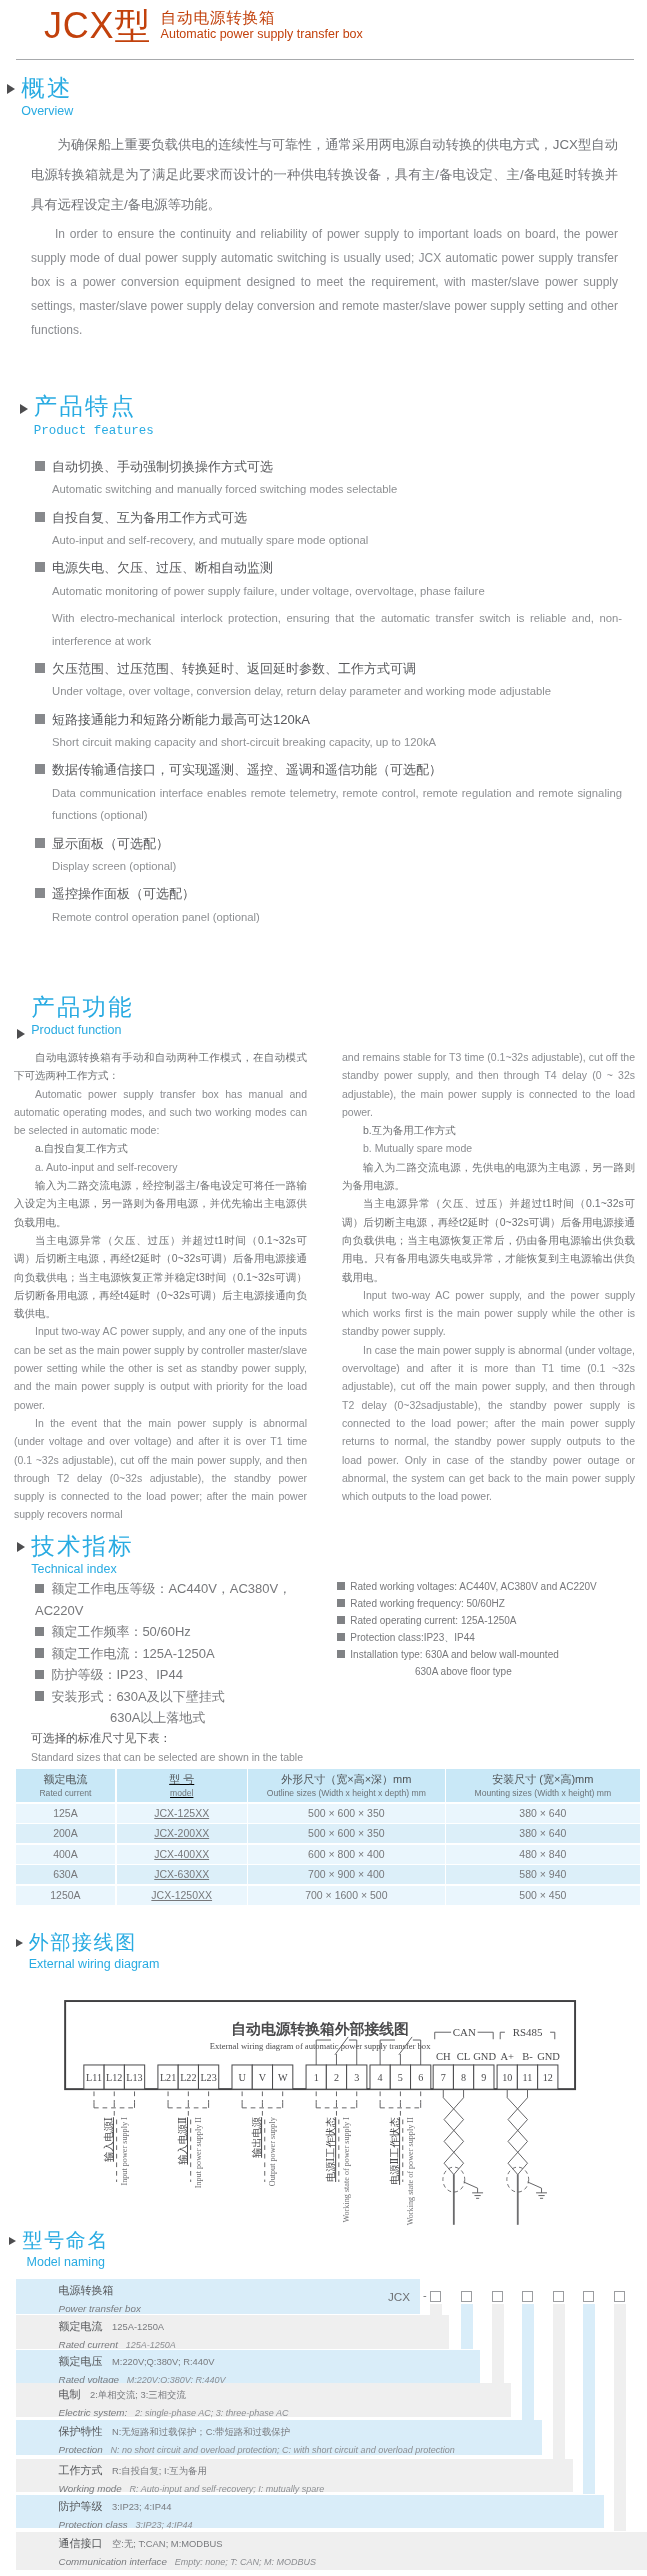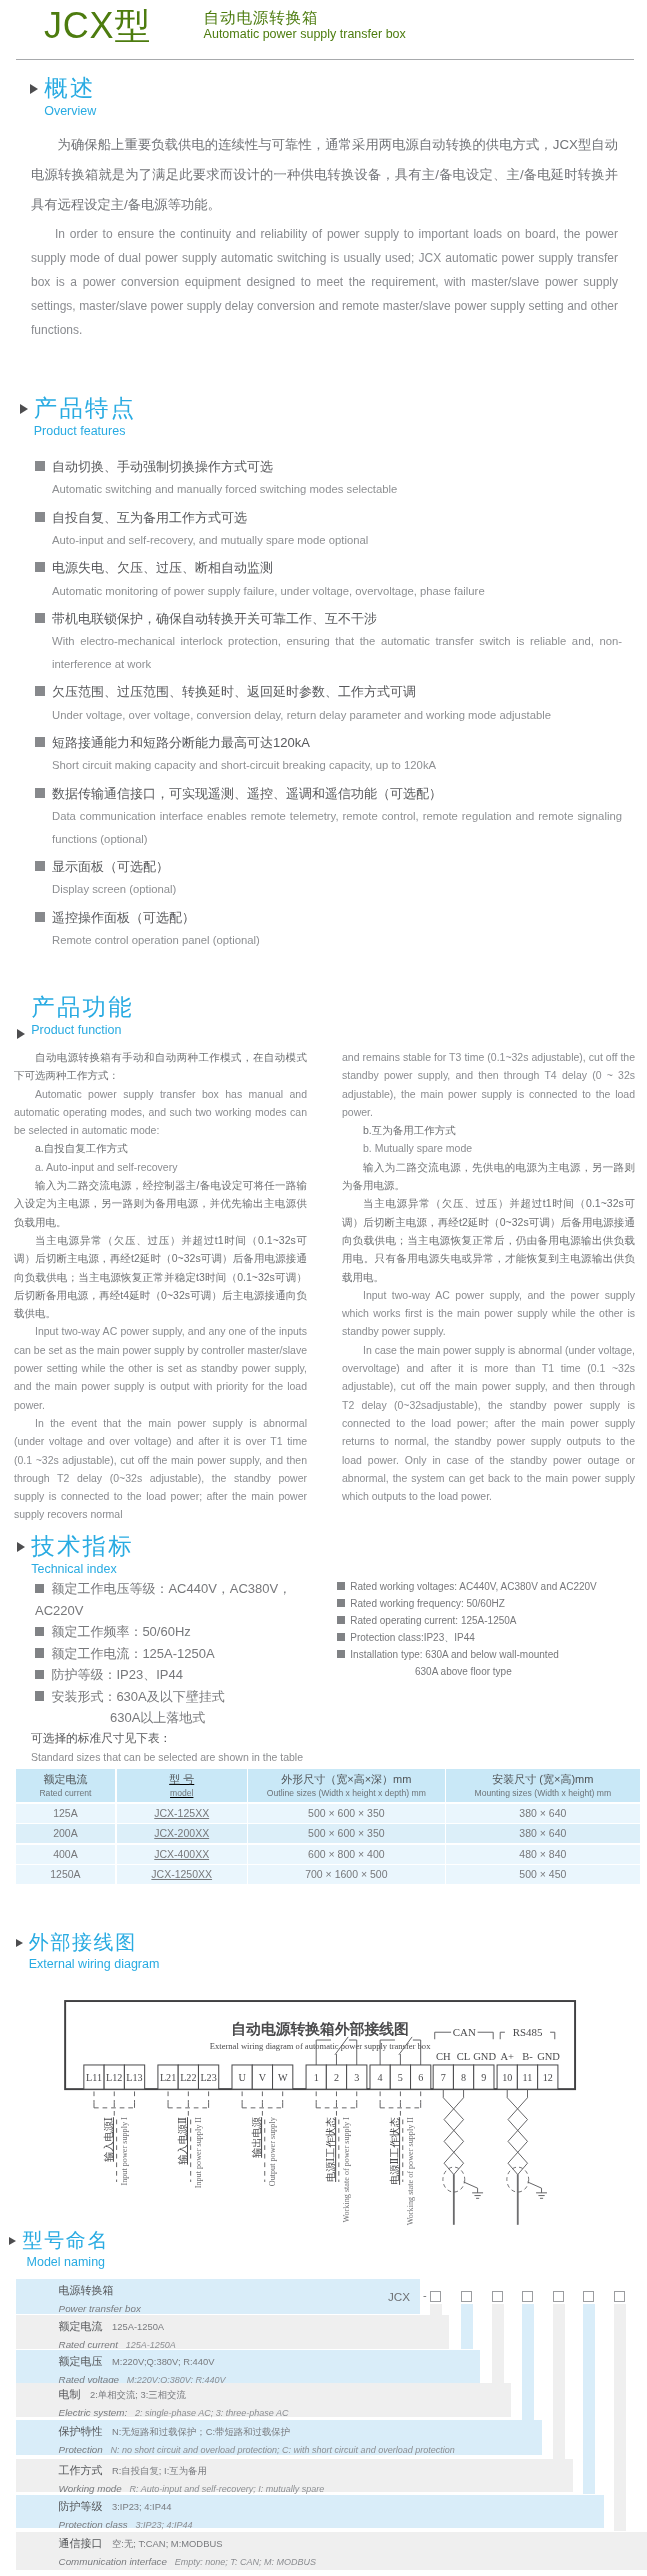--- a/index.html
+++ b/index.html
@@ -1,18 +1,18 @@
 <!DOCTYPE html>
 <html style="font-size:12.5px"><head>
 <meta charset="utf-8">
 <style>
   html,body{margin:0;padding:0;background:#ffffff;}
   body{position:relative;width:648px;height:2576px;font-family:"Liberation Sans","DejaVu Sans",sans-serif;overflow:hidden;}
   
-  .brand{position:absolute;left:44px;top:7.8px;display:flex;align-items:flex-end;color:#4d7c0f;gap:43px;}
+  .brand{position:absolute;left:44px;top:7.8px;display:flex;align-items:flex-end;color:#c2410c;}
   .brand .model{font-size:36px;line-height:36px;letter-spacing:0.8px;}
   .brand .sub{margin-left:9.4px;padding-bottom:1.6px;}
   .brand .sub .cn{font-size:15.6px;line-height:19px;letter-spacing:0.8px;}
   .brand .sub .en{font-size:12.5px;line-height:15.6px;}
   .hr{position:absolute;left:15.6px;top:59px;width:618px;height:0.8px;background:#A7A9AC;}
   
   .sec-head{position:absolute;display:flex;align-items:flex-start;color:#29ABE2;}
   .sec-head .tri{width:0;height:0;border-left:8.6px solid #4D4D4F;border-top:5.5px solid transparent;border-bottom:5.5px solid transparent;margin-top:9.4px;margin-right:6.2px;}
   .sec-head .cn{font-size:23.4px;line-height:26.5px;letter-spacing:2.3px;}
   .sec-head .en{font-size:12.5px;line-height:17px;margin-top:1.6px;}
@@ -94,52 +94,51 @@
 
 <div class="brand">
   <div class="model">JCX型</div>
   <div class="sub">
     <div class="cn">自动电源转换箱</div>
     <div class="en">Automatic power supply transfer box</div>
   </div>
 </div>
 <div class="hr"></div>
 
-<div class="sec-head" style="left:30px;top:75px;">
+<div class="sec-head" style="left:7px;top:75px;">
   <span class="tri"></span>
   <div>
     <div class="cn">概述</div>
     <div class="en">Overview</div>
   </div>
 </div>
 <p class="ov-cn" style="margin:0;">为确保船上重要负载供电的连续性与可靠性，通常采用两电源自动转换的供电方式，JCX型自动电源转换箱就是为了满足此要求而设计的一种供电转换设备，具有主/备电设定、主/备电延时转换并具有远程设定主/备电源等功能。</p>
 <p class="ov-en" style="margin:0;">In order to ensure the continuity and reliability of power supply to important loads on board, the power supply mode of dual power supply automatic switching is usually used; JCX automatic power supply transfer box is a power conversion equipment designed to meet the requirement, with master/slave power supply settings, master/slave power supply delay conversion and remote master/slave power supply setting and other functions.</p>
 
-<div class="sec-head" style="left:19.5px;top:395px;">
+<div class="sec-head" style="left:19.5px;top:395px;font-family:Liberation Mono, monospace;">
   <span class="tri"></span>
   <div>
     <div class="cn">产品特点</div>
     <div class="en">Product features</div>
   </div>
 </div>
 <div class="features">
   <div class="feat">
     <div class="fcn"><span class="sq"></span><span>自动切换、手动强制切换操作方式可选</span></div>
     <div class="fen">Automatic switching and manually forced switching modes selectable</div>
   </div>
   <div class="feat">
     <div class="fcn"><span class="sq"></span><span>自投自复、互为备用工作方式可选</span></div>
     <div class="fen">Auto-input and self-recovery, and mutually spare mode optional</div>
   </div>
   <div class="feat">
     <div class="fcn"><span class="sq"></span><span>电源失电、欠压、过压、断相自动监测</span></div>
     <div class="fen">Automatic monitoring of power supply failure, under voltage, overvoltage, phase failure</div>
   </div>
   <div class="feat">
-    <div class="fcn"><span class="sq"></span><span>带机电联锁保护，确保自动转换开关可靠工作、互不干涉</span></div>
     <div class="fen">With electro-mechanical interlock protection, ensuring that the automatic transfer switch is reliable and, non-interference at work</div>
   </div>
   <div class="feat">
     <div class="fcn"><span class="sq"></span><span>欠压范围、过压范围、转换延时、返回延时参数、工作方式可调</span></div>
     <div class="fen">Under voltage, over voltage, conversion delay, return delay parameter and working mode adjustable</div>
   </div>
   <div class="feat">
     <div class="fcn"><span class="sq"></span><span>短路接通能力和短路分断能力最高可达120kA</span></div>
     <div class="fen">Short circuit making capacity and short-circuit breaking capacity, up to 120kA</div>
   </div>
@@ -239,20 +238,26 @@
     <div class="tcell c1">200A</div>
     <div class="tcell c2">JCX-200XX</div>
     <div class="tcell c3">500 × 600 × 350</div>
     <div class="tcell c4">380 × 640</div>
   </div>
   <div class="trow tdata odd">
     <div class="tcell c1">400A</div>
     <div class="tcell c2">JCX-400XX</div>
     <div class="tcell c3">600 × 800 × 400</div>
     <div class="tcell c4">480 × 840</div>
+  </div>
+  <div class="trow tdata even">
+    <div class="tcell c1">630A</div>
+    <div class="tcell c2">JCX-630XX</div>
+    <div class="tcell c3">700 × 900 × 400</div>
+    <div class="tcell c4">580 × 940</div>
   </div>
   <div class="trow tdata odd">
     <div class="tcell c1">1250A</div>
     <div class="tcell c2">JCX-1250XX</div>
     <div class="tcell c3">700 × 1600 × 500</div>
     <div class="tcell c4">500 × 450</div>
   </div>
 </div>
 
 <div class="sec-head sm" style="left:15.6px;top:1931px;">

